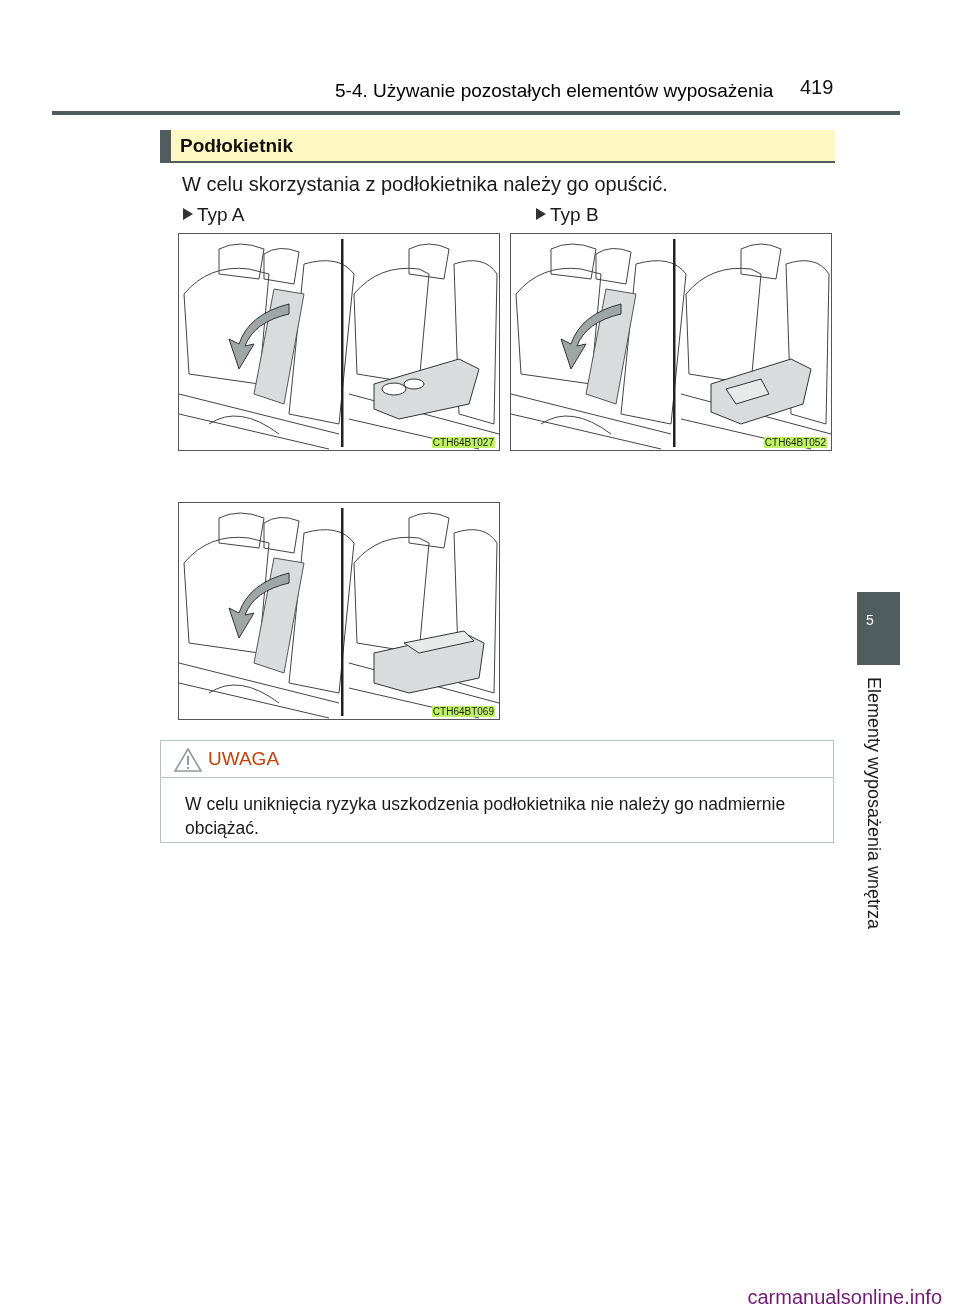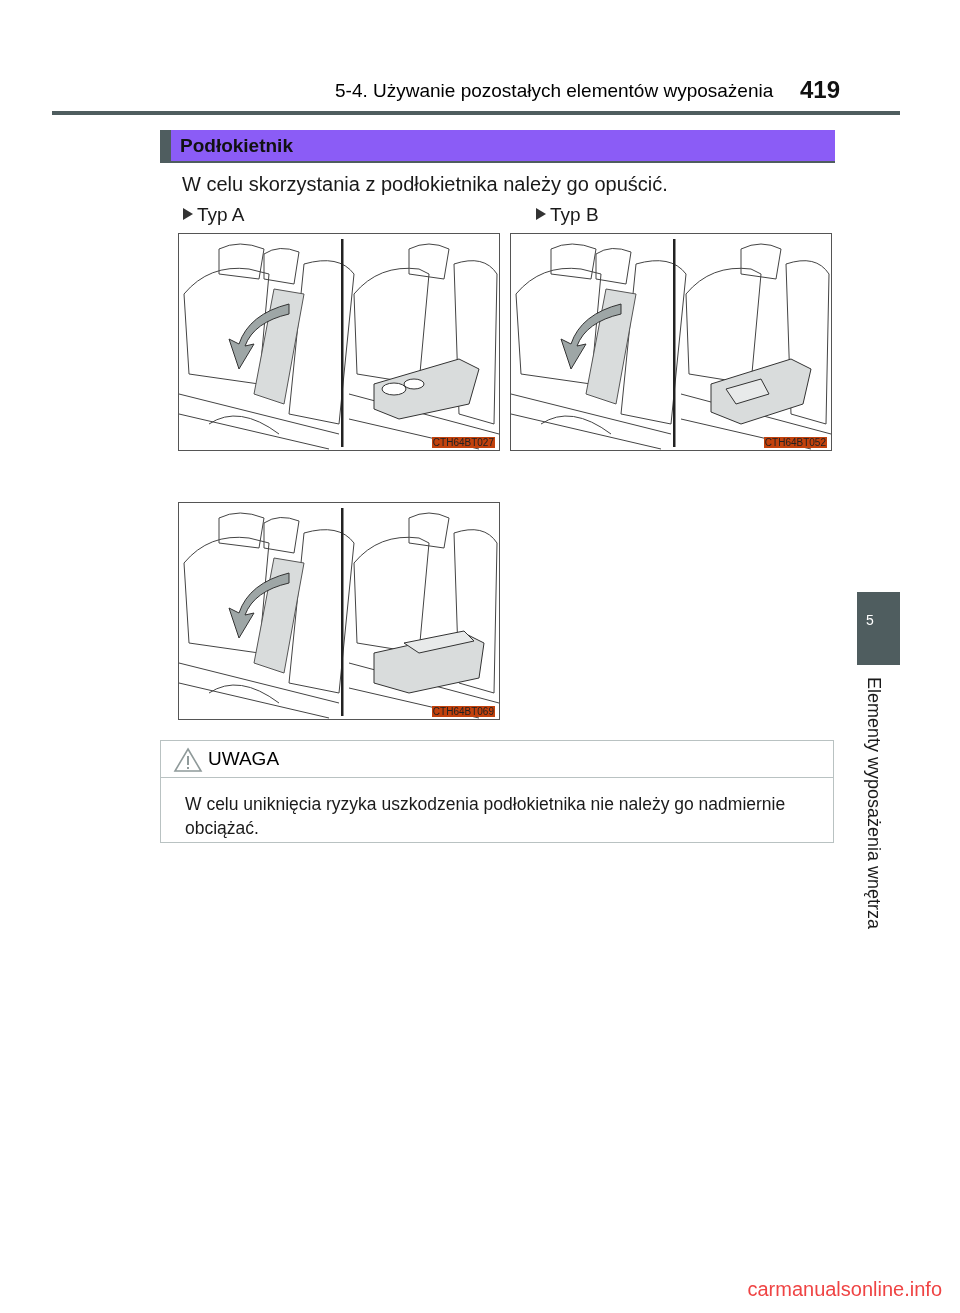--- a/index.html
+++ b/index.html
@@ -1,40 +1,40 @@
 <!DOCTYPE html>
 <html><head>
 <meta charset="utf-8">
 <style>
   html, body { margin:0; padding:0; }
   body { width:960px; height:1313px; background:#ffffff; position:relative; overflow:hidden;
          font-family:"Liberation Sans", sans-serif; color:#1a1a1a; }
   .hdr-title { position:absolute; left:335px; top:80px; font-size:19px; color:#000000; }
-  .hdr-page { position:absolute; left:800px; top:76px; font-size:24px; font-weight:bold; color:#111; }
+  .hdr-page { position:absolute; left:800px; top:76px; font-size:20px; font-weight:normal; color:#111; }
   .hdr-rule { position:absolute; left:52px; top:111px; width:848px; height:4px; background:#4f5d5f; }
-  .sec-head { position:absolute; left:160px; top:130px; width:675px; height:33px; background:#8b5cf6;
+  .sec-head { position:absolute; left:160px; top:130px; width:675px; height:33px; background:#fef9c3;
               border-bottom:2px solid #4f5d5f; box-sizing:border-box; }
   .sec-head .bar { position:absolute; left:0; top:0; width:11px; height:100%; background:#4f5d5f; }
   .sec-head .txt { position:absolute; left:20px; top:5px; font-size:19px; font-weight:bold; color:#111; }
   .intro { position:absolute; left:182px; top:173px; font-size:20px; color:#1a1a1a; }
   .typ { position:absolute; font-size:19px; color:#1a1a1a; }
   .typ .tri { display:inline-block; width:0; height:0; border-top:6px solid transparent; border-bottom:6px solid transparent;
               border-left:10px solid #333; margin-right:4px; vertical-align:1px; }
   .fig { position:absolute; border:1.5px solid #555; box-sizing:border-box; background:#fff; overflow:hidden; }
   .fig svg { position:absolute; left:0; top:0; }
-  .fig .code { position:absolute; right:4px; bottom:2px; font-size:10px; color:#222; background:#c2410c; padding:0 1px;margin-left:36px; }
+  .fig .code { position:absolute; right:4px; bottom:2px; font-size:10px; color:#222; background:#bef264; padding:0 1px;margin-left:36px; }
   .warn { position:absolute; left:160px; top:740px; width:674px; height:103px; border:1px solid #b9c2c2; box-sizing:border-box; }
   .warn .wh { height:36px; border-bottom:1px solid #b9c2c2; position:relative; }
   .warn .wh svg { position:absolute; left:12px; top:6px; }
-  .warn .wh .lbl { position:absolute; left:47px; top:7px; font-size:19px; color:#000000; }
+  .warn .wh .lbl { position:absolute; left:47px; top:7px; font-size:19px; color:#c2410c; }
   .warn .wb { position:absolute; left:24px; top:51px; width:640px; font-size:17.5px; line-height:24px; color:#1a1a1a; }
   .chap-box { position:absolute; left:857px; top:592px; width:43px; height:73px; background:#4f5d5f; }
   .chap-box span { position:absolute; left:9px; top:20px; color:#fff; font-size:14px; }
   .chap-vert { position:absolute; left:863px; top:677px; writing-mode:vertical-rl; font-size:18px; color:#1a1a1a; white-space:nowrap; }
-  .watermark { position:absolute; right:18px; bottom:12px; font-size:20px; color:#ef4444; }
+  .watermark { position:absolute; right:18px; bottom:4px; font-size:20px; color:#701a75; }
 </style>
 </head>
 <body>
 
 <div>
   <div class="hdr-title">5-4. Używanie pozostałych elementów wyposażenia</div>
   <div class="hdr-page">419</div>
   <div class="hdr-rule"></div>
 </div>
 

